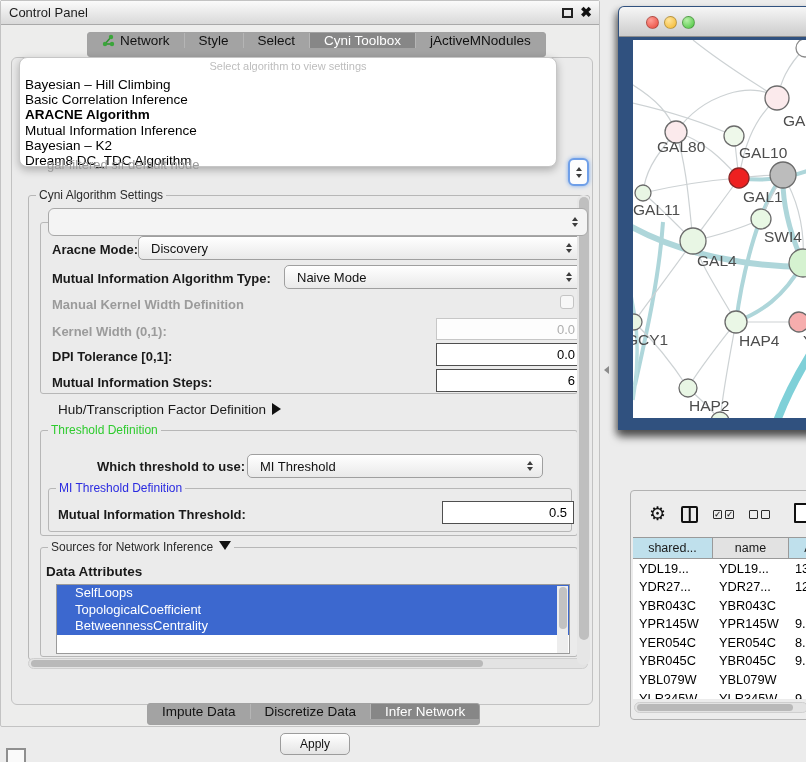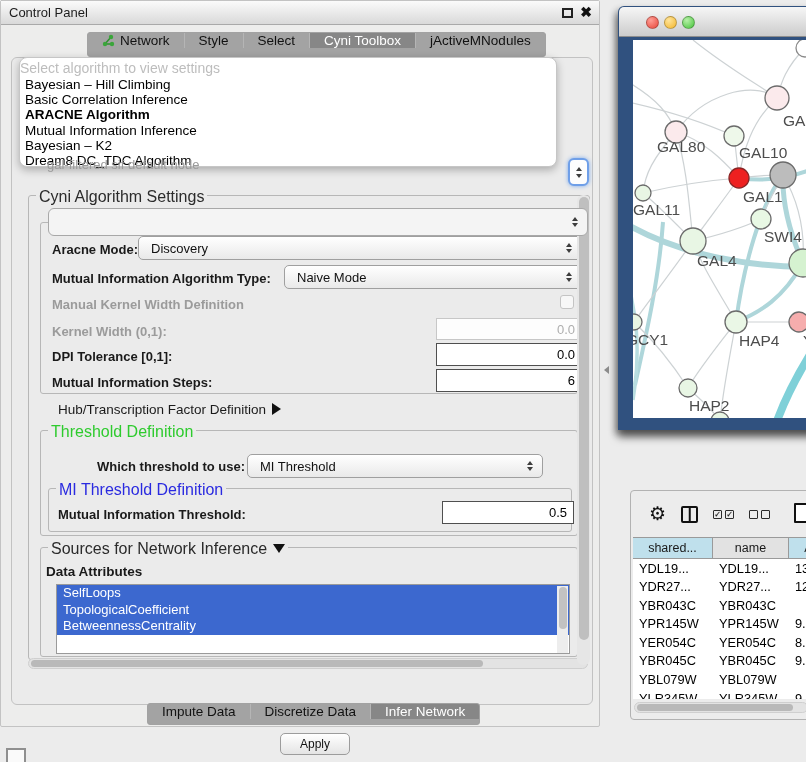--- a/index.html
+++ b/index.html
@@ -34,29 +34,29 @@
     border:1px solid #a8a8a8; border-radius:6px; z-index:4; }
   .ghost-text { left:46px; top:156px; font-size:13px; color:#9b9b9b; z-index:11; }
   .focus-stepper { left:556px; top:100px; width:21px; height:28px; background:#fdfdfd;
     border:2px solid #6f9fe8; border-radius:6px; box-shadow:0 0 4px #7aa9ec; z-index:4;
     display:flex; flex-direction:column; align-items:center; justify-content:center; gap:3px; }
 
   
   .dd-overlay { left:18px; top:56px; width:538px; height:110px; background:#fff;
     border:1px solid #c6c6c6; border-radius:8px; z-index:10;
     box-shadow:0 3px 8px rgba(0,0,0,.28); padding-top:2px; }
-  .dd-placeholder { color:#bdbdbd; font-size:14px; height:17px; }
+  .dd-placeholder { text-align:center; color:#bdbdbd; font-size:11px; height:17px; }
   .dd-item { font-size:13.5px; color:#000; line-height:15.2px; padding-left:5px;
     position:relative; z-index:12; white-space:nowrap; }
   .dd-item.bold { font-weight:bold; }
 
   
   .group { border:1px solid #b7b7b7; border-radius:3px; position:absolute; }
   .group-label { position:absolute; top:-8px; left:7px; background:#ebebeb;
-    font-size:16px; padding:0 3px; white-space:nowrap;text-align:center; }
+    font-size:12px; padding:0 3px; white-space:nowrap;text-align:center; }
   .glab-black { color:#2b2b2b; }
   .glab-blue  { color:#2a2ae0; }
   .glab-green { color:#2ecb2e; }
 
   .flabel { font-size:13px; font-weight:bold; color:#1a1a1a; position:absolute; white-space:nowrap; }
   .flabel.dis { color:#9b9b9b; }
 
   .combo { position:absolute; background:linear-gradient(#ffffff,#e9e9e9);
     border:1px solid #9f9f9f; border-radius:5px; display:flex; align-items:center;
     font-size:13px; color:#111; padding-left:12px; }
@@ -73,21 +73,21 @@
     border:1px solid #c4c4c4; border-radius:3px; }
 
   .tri-right { display:inline-block; width:0;height:0;border-top:6px solid transparent;
     border-bottom:6px solid transparent;border-left:9px solid #111; vertical-align:-1px; margin-left:6px;}
   .tri-down  { display:inline-block; width:0;height:0;border-left:6px solid transparent;
     border-right:6px solid transparent;border-top:9px solid #111; vertical-align:1px; margin-left:6px;}
 
   .src-list { left:44px; top:582px; width:514px; height:70px; background:#fff;
     border:1px solid #9a9a9a; overflow:hidden; }
   .src-item { background:#3c68cf; color:#fff; font-size:13px; line-height:16.5px;
-    padding-left:6px; white-space:nowrap; }
+    padding-left:18px; white-space:nowrap; }
   .src-vsb { position:absolute; right:1px; top:1px; width:11px; height:67px; background:#ededed; }
   .src-vsb .thumb { position:absolute; left:1.5px; top:1px; width:8px; height:42px;
     background:#c2c2c2; border-radius:4px; }
 
   .hscroll { position:absolute; background:#e3e3e3; border:1px solid #cfcfcf; border-radius:6px; }
   .hscroll .thumb { position:absolute; top:1px; bottom:1px; background:#b9b9b9; border-radius:5px; }
   .vscroll { position:absolute; background:#e6e6e6; border-radius:6px; }
   .vscroll .thumb { position:absolute; left:1.5px; width:10px; background:#bfbfbf; border-radius:5px; }
 
   .apply-btn { left:268px; top:675px; width:70px; height:22px;

